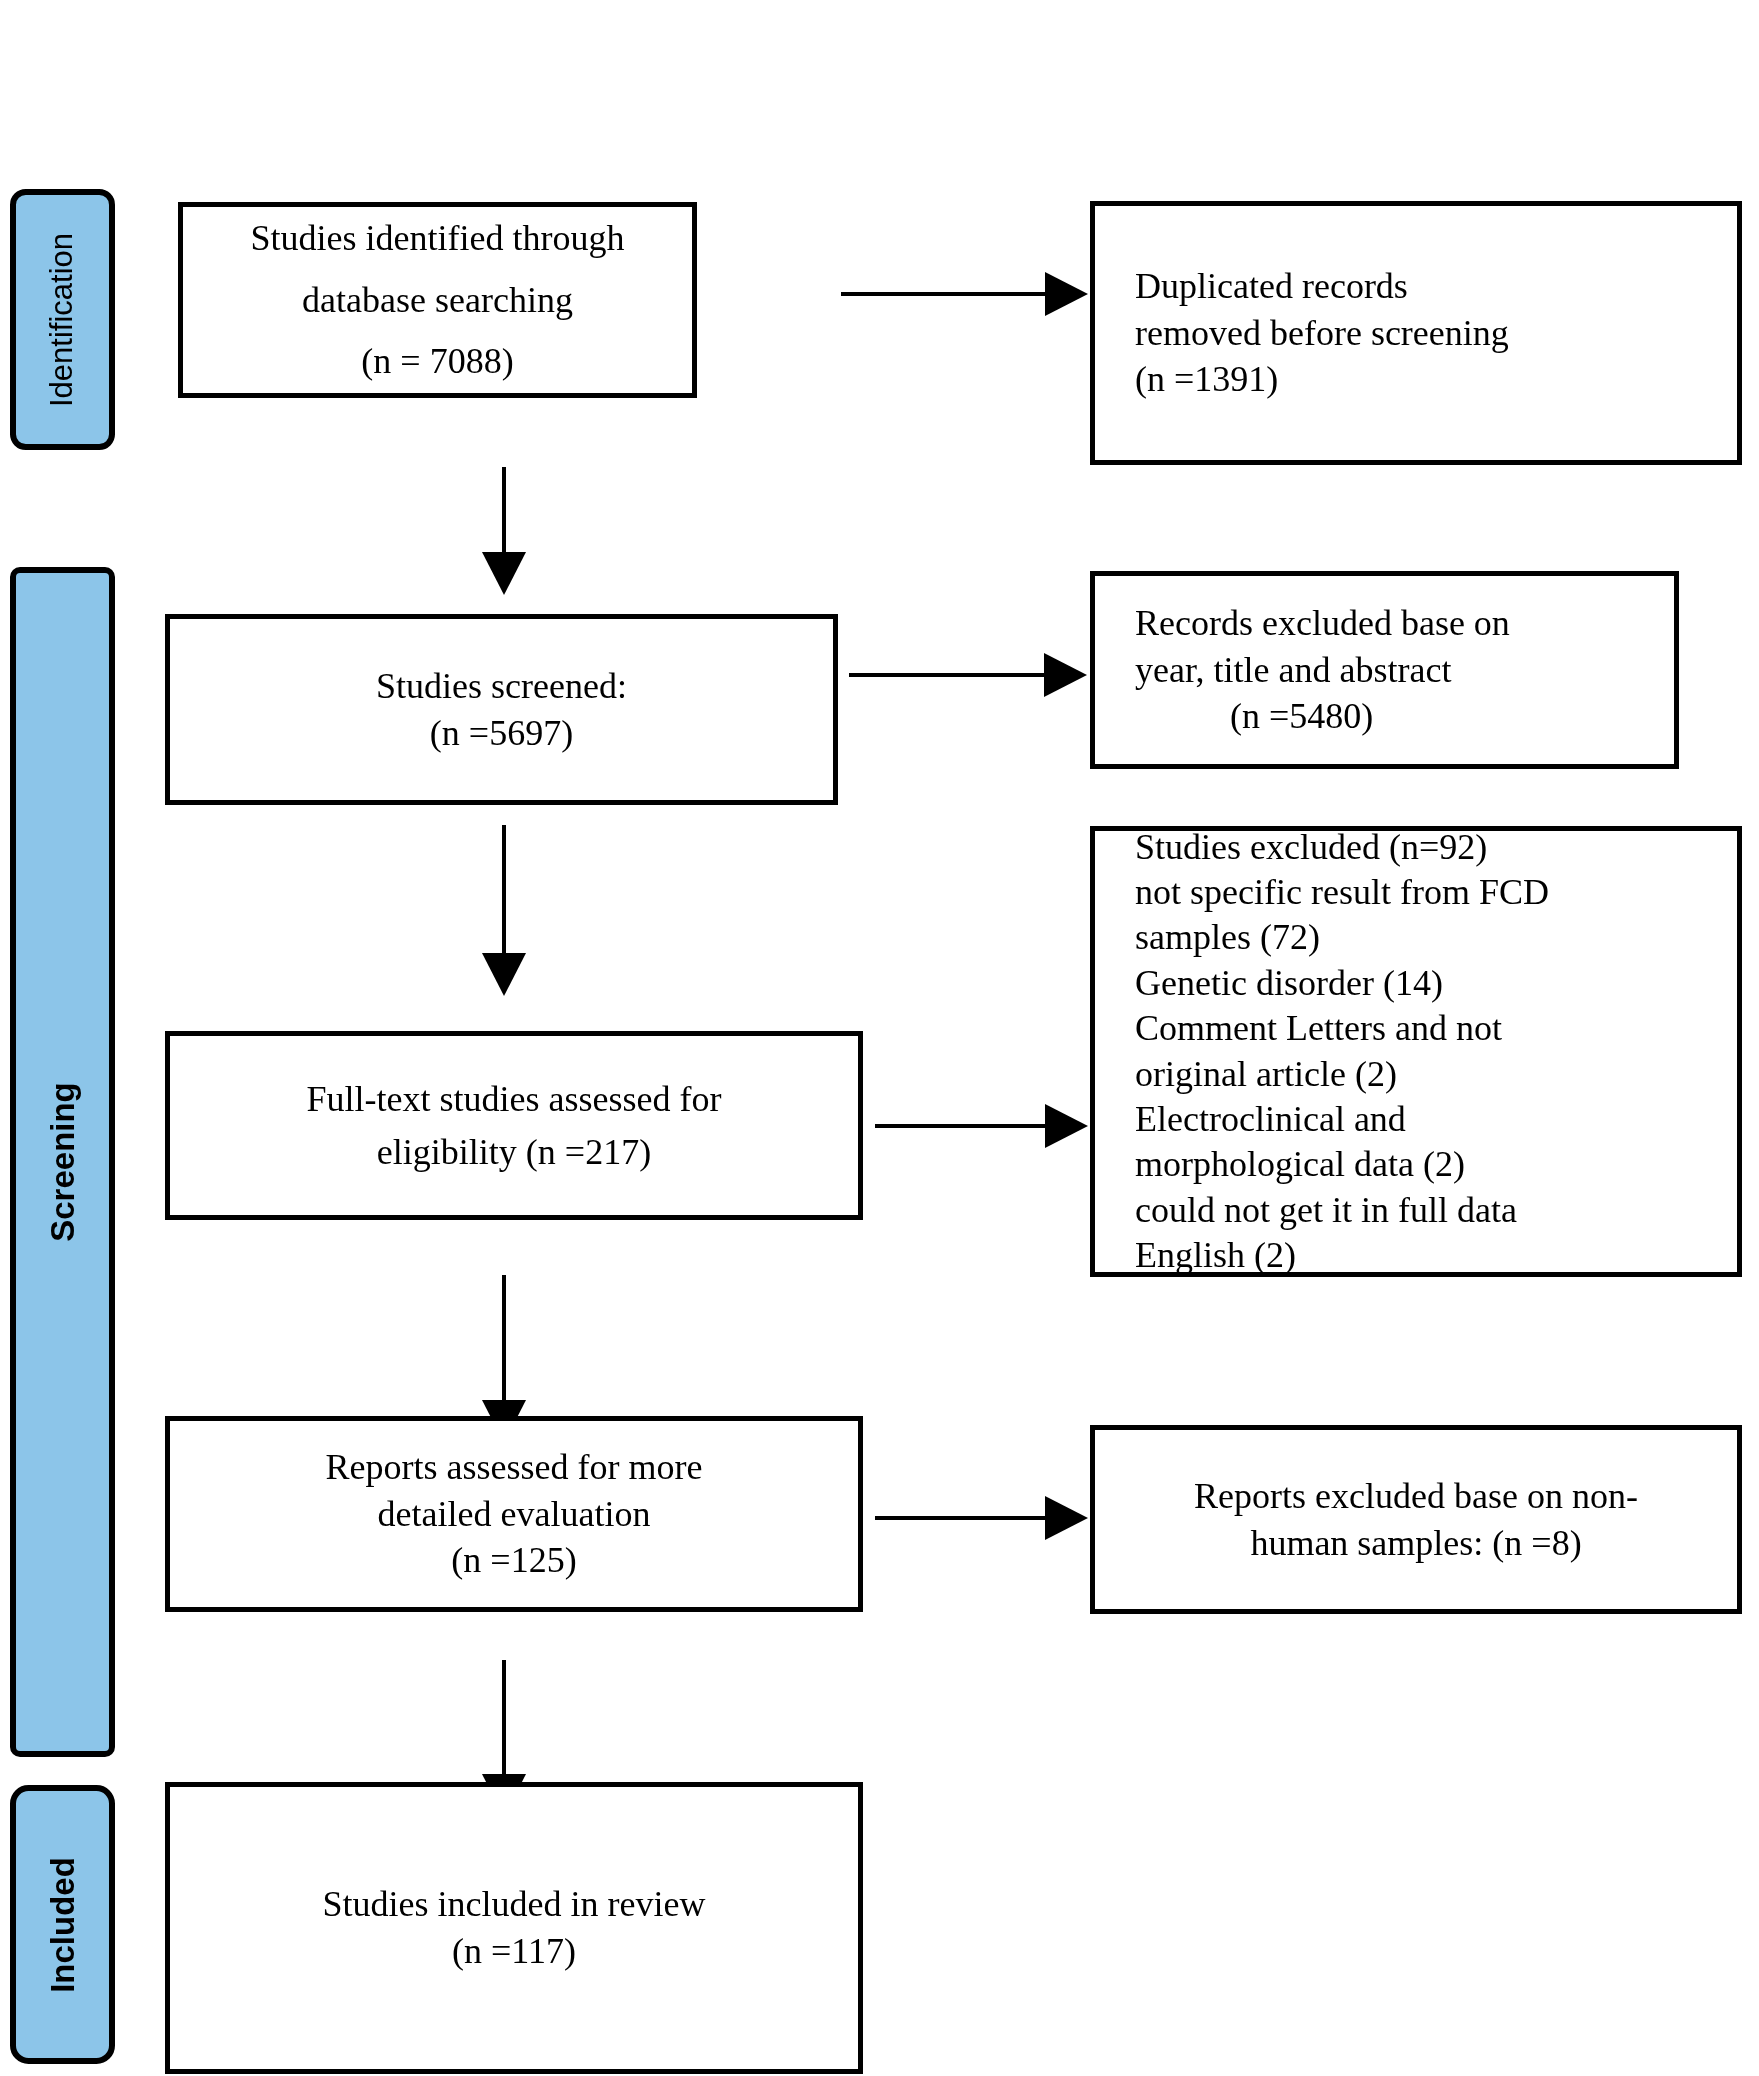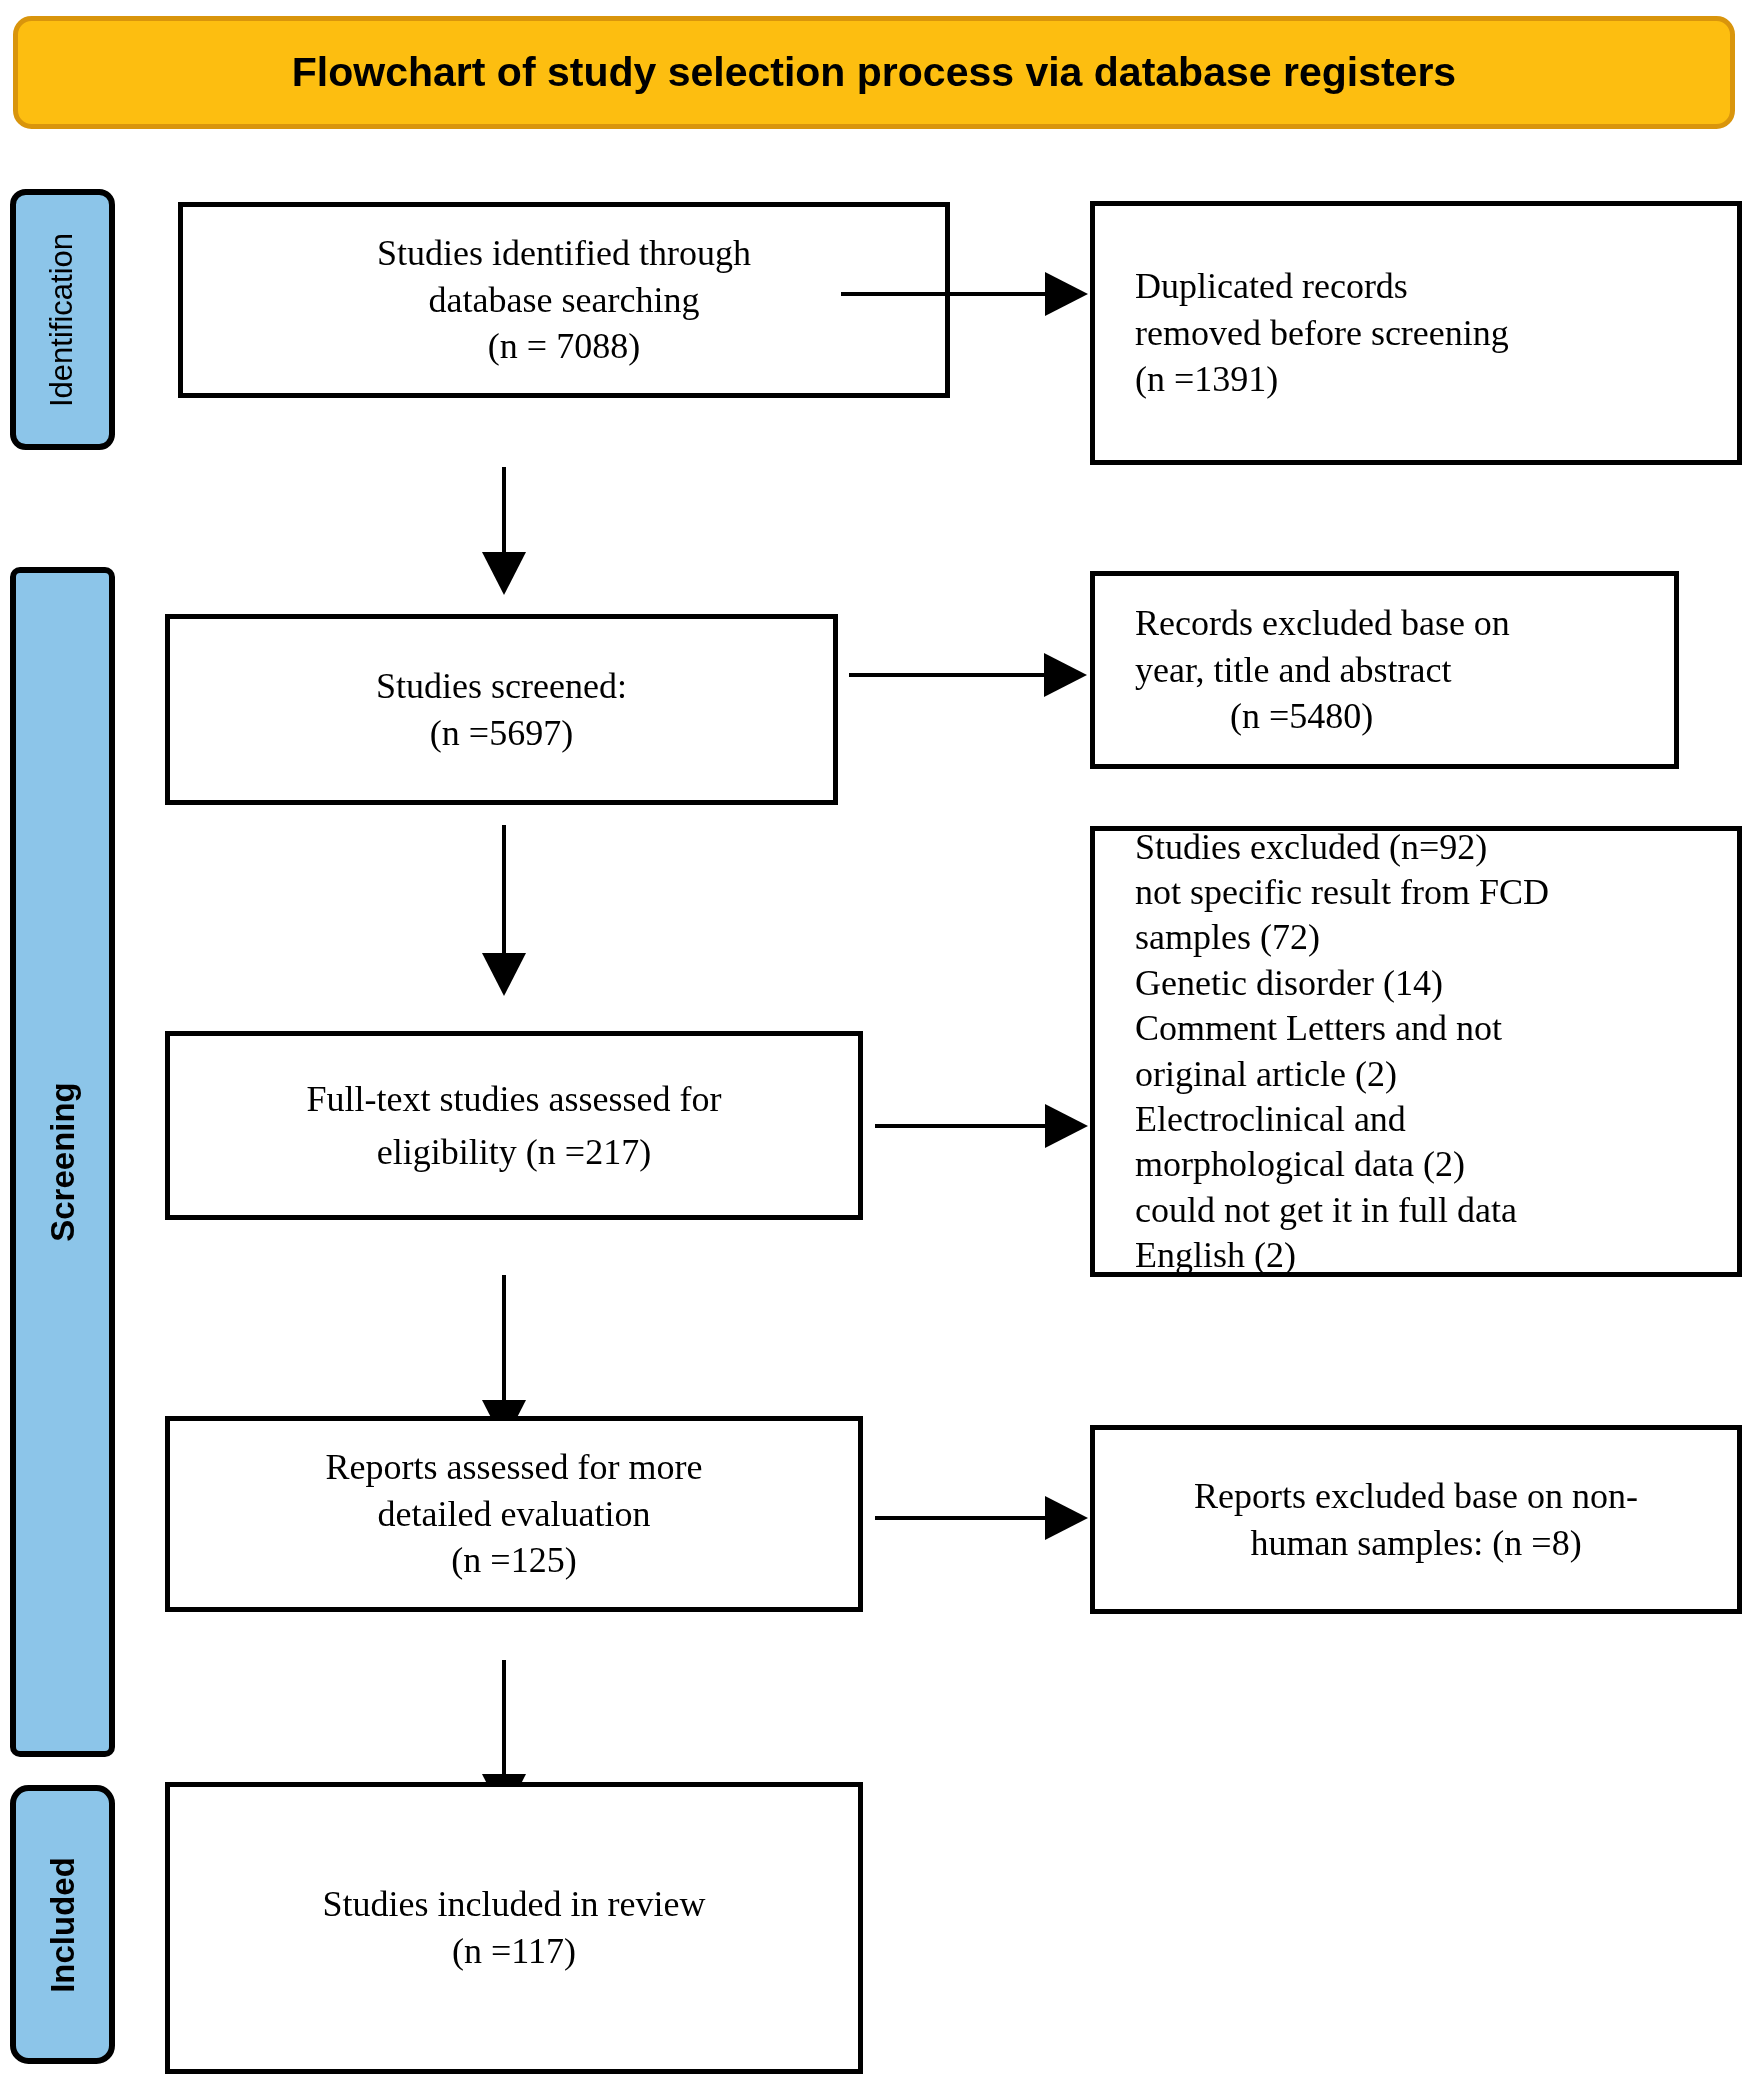--- a/index.html
+++ b/index.html
@@ -133,37 +133,34 @@
     border-top: 22px solid transparent;
     border-bottom: 22px solid transparent;
     border-left: 43px solid #000000;
   }
 </style>
 </head>
 <body>
 
 <div id="canvas">
 
-  <div class="title-banner">
-    <div class="title-text">Flowchart of study selection process via database registers</div>
-  </div>
 
   <div class="stage stage-ident">
     <span class="stage-label">Identification</span>
   </div>
 
   <div class="stage stage-screen">
     <span class="stage-label">Screening</span>
   </div>
 
   <div class="stage stage-incl">
     <span class="stage-label">Included</span>
   </div>
 
-  <div class="box center" style="left:178px; top:202px; width:772px; height:196px;">
+  <div class="box center" style="left:178px; top:202px; width:519px; height:196px;gap:15px;">
     <div class="line">Studies identified through</div>
     <div class="line">database searching</div>
     <div class="line">(n = 7088)</div>
   </div>
 
   <div class="box left" style="left:1090px; top:201px; width:652px; height:264px;">
     <div class="line">Duplicated records</div>
     <div class="line">removed before screening</div>
     <div class="line">(n =1391)</div>
   </div>

